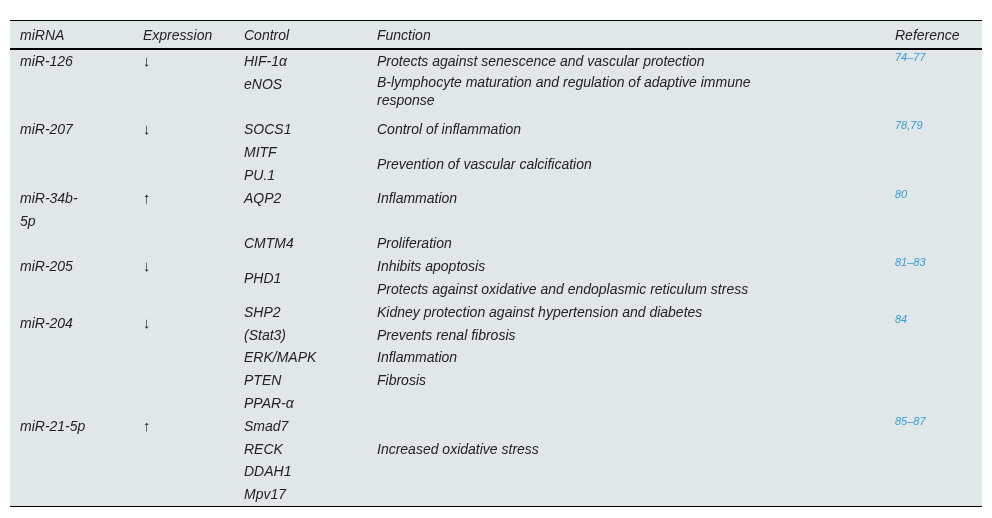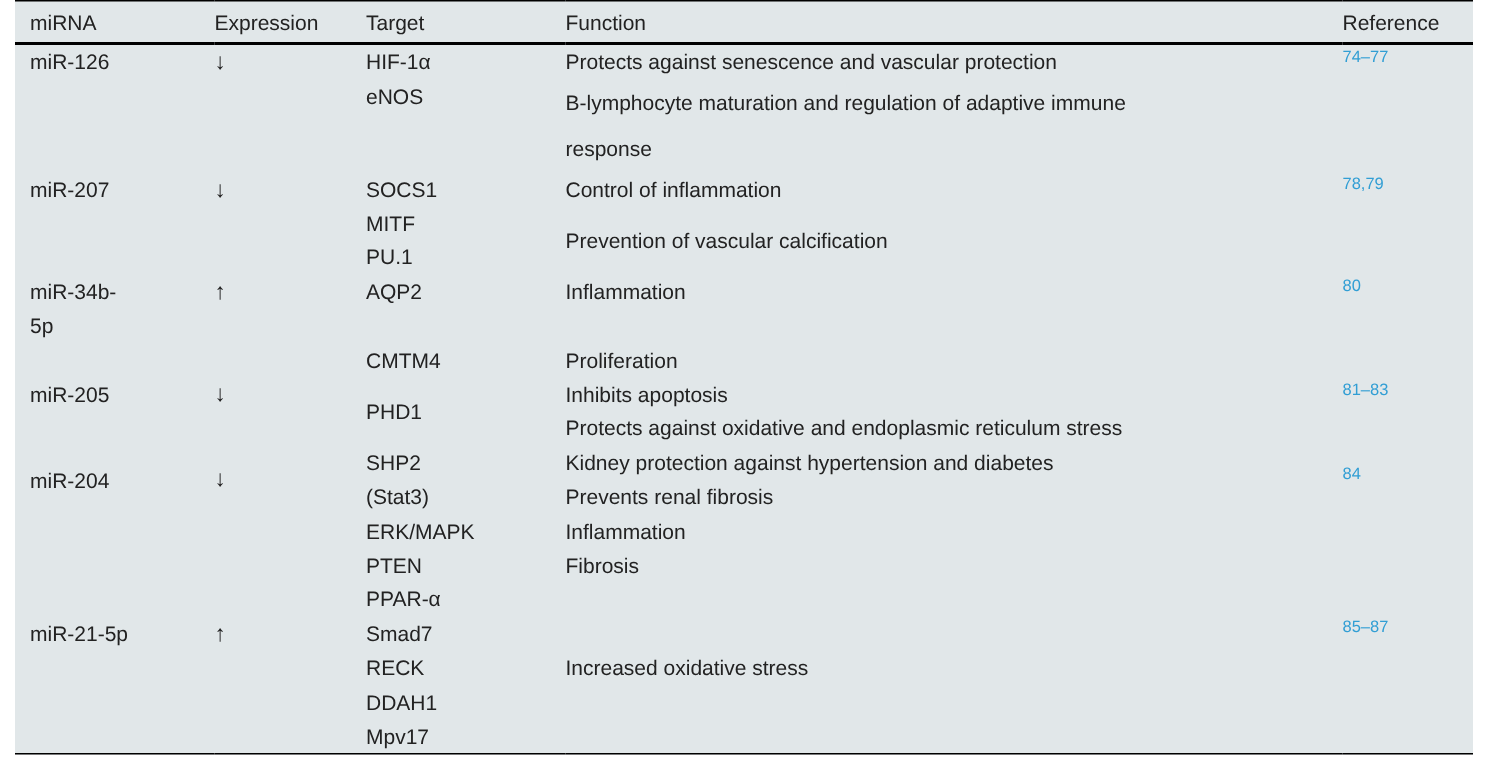--- a/index.html
+++ b/index.html
@@ -4,21 +4,21 @@
 <style>
   html, body { margin: 0; padding: 0; }
   body {
     width: 992px; height: 518px;
     background: #ffffff;
     font-family: "Liberation Sans", "DejaVu Sans", sans-serif;
     color: #222222;
     position: relative;
     overflow: hidden;
   }
-  .table-wrap { position: absolute; left: 10px; top: 0; }
+  .table-wrap { position: absolute; left: 10px; top: 20px; font-style: italic; }
   table.mirna {
     border-collapse: collapse;
     table-layout: fixed;
     width: 972px;
     background: #e1e7e9;
     border-top: 1.5px solid #000;
     border-bottom: 1.5px solid #000;
   }
   col.c1 { width: 133px; }
   col.c2 { width: 101px; }
@@ -51,21 +51,21 @@
     line-height: 22.8px;
     position: relative;
     top: -5px;
     display: inline-block;
     cursor: pointer;
     text-align: center;
   }
   .fn-wrap {
     display: inline-block;
     max-width: 400px;
-    line-height: 31px;
+    line-height: 18px;
     vertical-align: top;
   }
   .mw {
     display: inline-block;
     max-width: 64px;
     line-height: 22.8px;
     vertical-align: top;
   }
 </style>
 </head>
@@ -77,21 +77,21 @@
       <col class="c1">
         <col class="c2">
         <col class="c3">
         <col class="c4">
         <col class="c5">
     </colgroup>
     <thead>
       <tr>
         <th class="first">miRNA</th>
         <th>Expression</th>
-        <th>Target</th>
+        <th>Control</th>
         <th>Function</th>
         <th>Reference</th>
       </tr>
     </thead>
     <tbody>
 
       <tr>
         <td class="first vt" rowspan="3">miR-126</td>
         <td class="vt" rowspan="3"><span class="arrow">↓</span></td>
         <td>HIF-1α</td>

